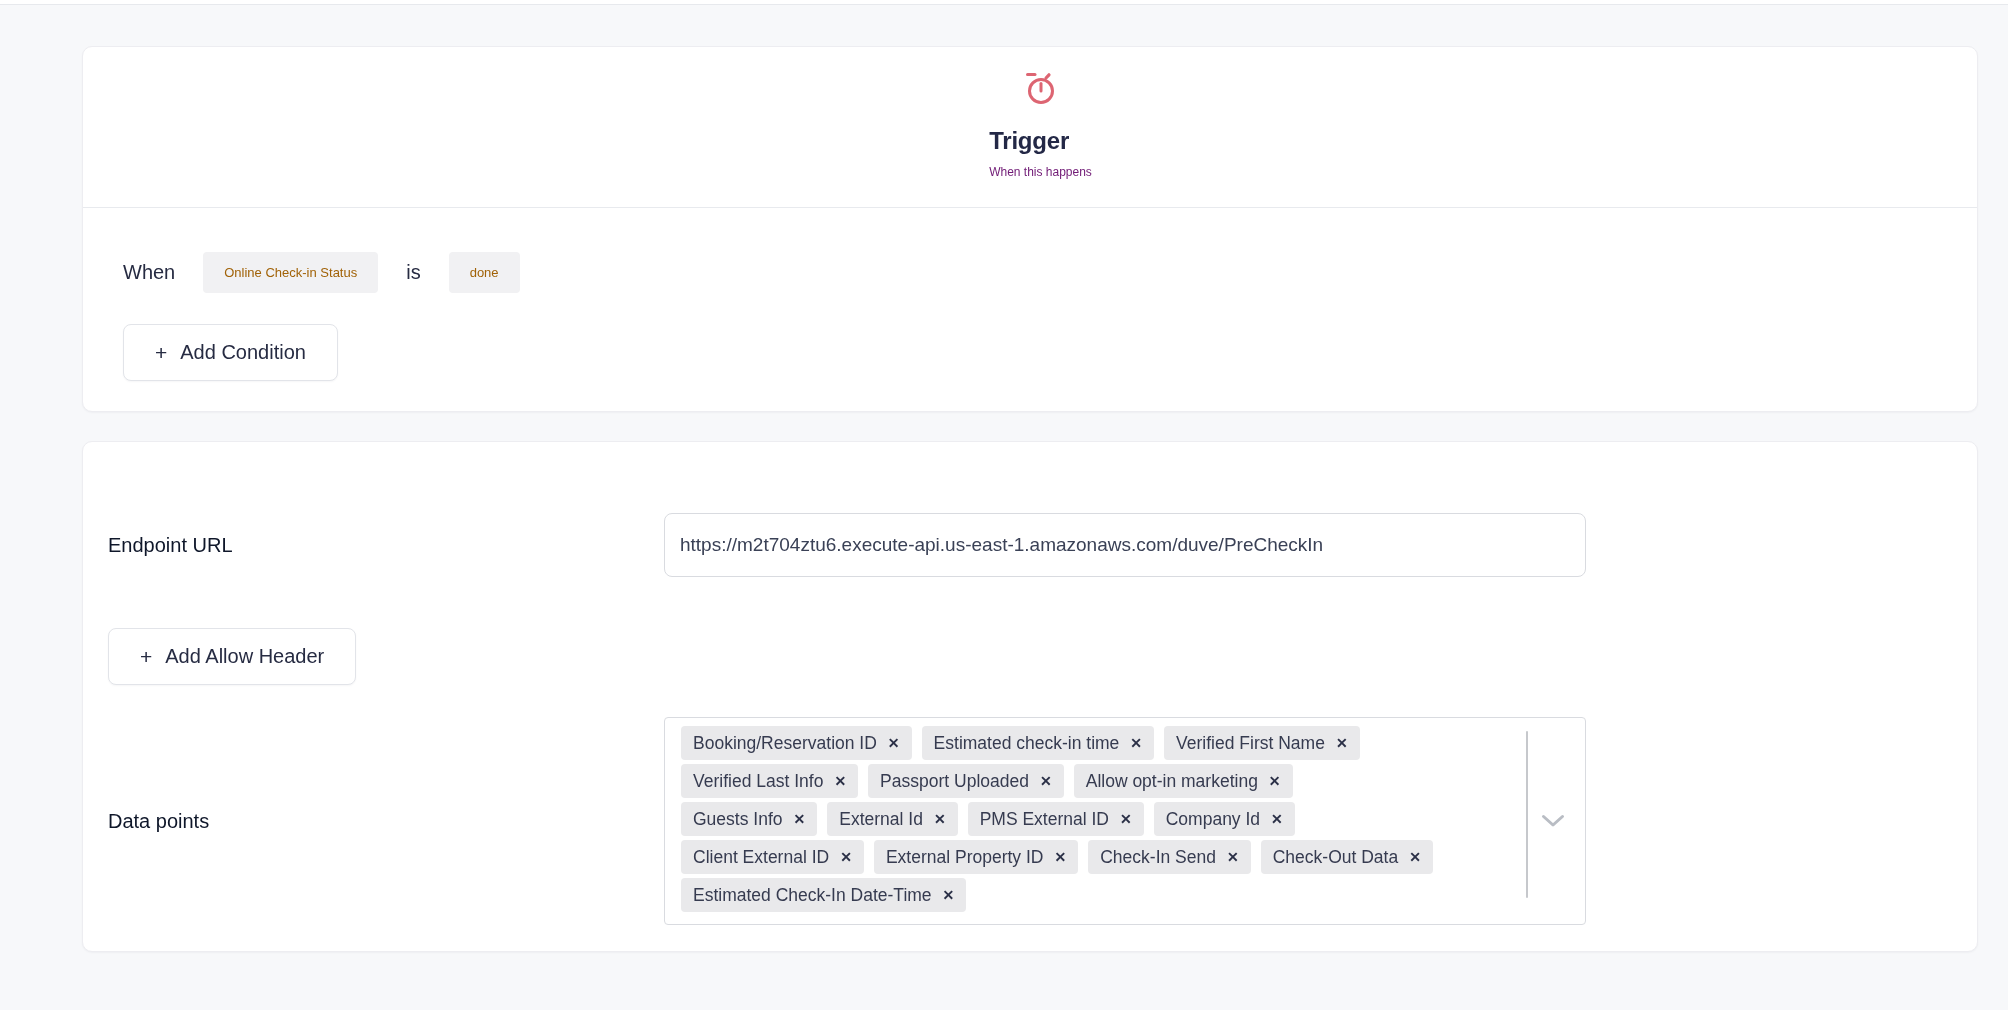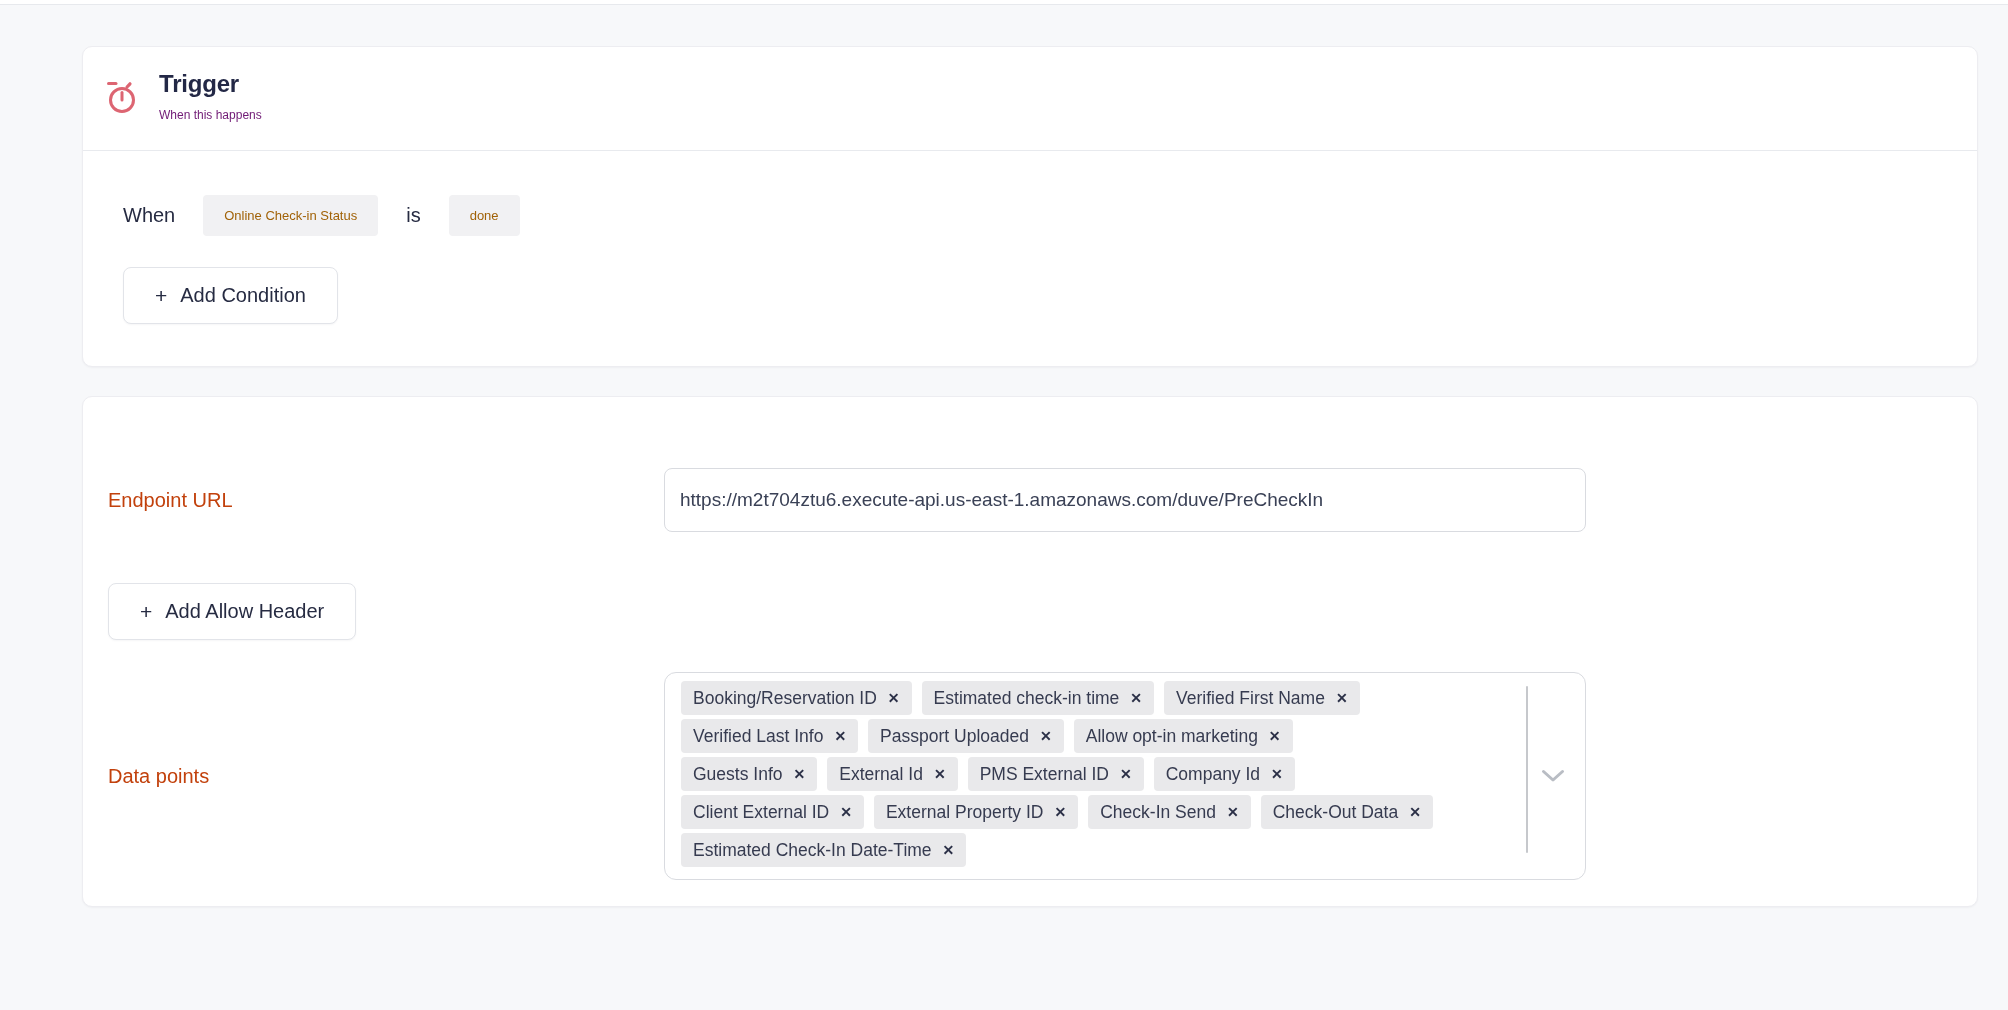--- a/index.html
+++ b/index.html
@@ -20,66 +20,67 @@
     border-radius: 10px;
     box-shadow: 0 1px 2px rgba(30,35,60,0.04);
   }
   .card-trigger { margin-top: 41px; }
   .card-webhook { margin-top: 29px; }
 
   .card-header {
     display: flex; align-items: center;
     padding-left: 21px;
     border-bottom: 1px solid #e8eaee;
+    flex-direction: column;
   }
   .trigger-header { padding-top: 22px; padding-bottom: 25px; gap: 19px; }
   .webhook-header { padding-top: 21px; padding-bottom: 20px; gap: 14px; }
 
   .icon-wrap { display: flex; align-items: center; justify-content: center; flex-shrink: 0; }
   .stopwatch { color: #dd6572; }
   .arrow-blue { color: #2e5be0; }
   .card-title { font-size: 24px; font-weight: 700; color: #232846; letter-spacing: -0.2px; line-height: 30px; }
   .card-subtitle { margin-top: 6px; font-size: 12px; color: #701a75; line-height: 20px; }
 
-  .trigger-body { padding: 44px 0 42px 40px; }
+  .trigger-body { padding: 44px 0 30px 40px; }
   .when-row { display: flex; align-items: center; gap: 28px; font-size: 20px; color: #262b42; }
   .chip {
     background: #f1f1f3; border-radius: 4px;
     padding: 13px 21px; font-size: 13px; color: #a16207;
     white-space: nowrap; cursor: pointer;
   }
   .btn {
     display: inline-flex; align-items: center; gap: 13px;
     background: #ffffff; border: 1px solid #e2e4e9; border-radius: 8px;
     font-size: 20px; color: #262b42; font-family: inherit;
     padding: 16px 31px; cursor: pointer;
     box-shadow: 0 1px 2px rgba(30,35,60,0.04);
     white-space: nowrap;
   }
   .btn .plus { font-size: 21px; line-height: 20px; }
   .add-condition-btn { margin-top: 31px; }
 
   .webhook-body { padding: 0 0 26px 25px; }
   .form-row { display: flex; align-items: center; }
-  .row-label { width: 556px; flex-shrink: 0; font-size: 20px; color: #c2410c; }
+  .row-label { width: 556px; flex-shrink: 0; font-size: 20px; color: #0f172a; }
   .row-endpoint { margin-top: 71px; }
   .url-input {
     width: 922px; height: 64px;
     border: 1px solid #d9dbe0; border-radius: 8px;
     background: #ffffff;
     font-family: inherit; font-size: 19px; color: #3a4156;
     padding: 0 15px; outline: none;
   }
   .add-header-btn { margin-top: 51px; }
 
   .row-datapoints { margin-top: 32px; }
   .tagbox {
     position: relative;
     width: 922px; min-height: 200px;
-    border: 1px solid #d9dbe0; border-radius: 12px;
+    border: 1px solid #d9dbe0; border-radius: 4px;
     background: #ffffff;
     padding: 8px 110px 8px 16px;
     cursor: text;
   }
   .tag-row { display: flex; gap: 10px; margin-bottom: 4px; }
   .tag {
     display: inline-flex; align-items: center; gap: 11px;
     background: #e9e9eb; border-radius: 4px;
     padding: 6px 12px; height: 34px;
     font-size: 17.5px; color: #363b50; white-space: nowrap;

